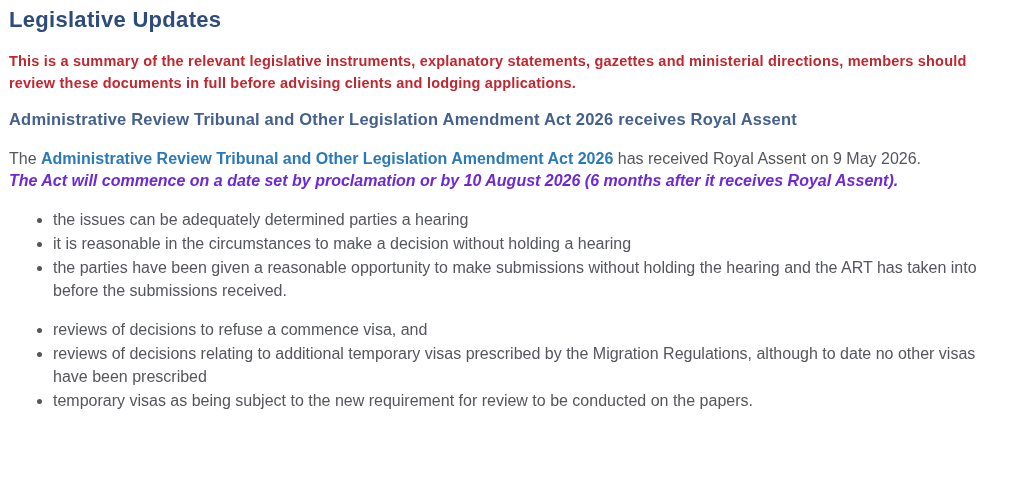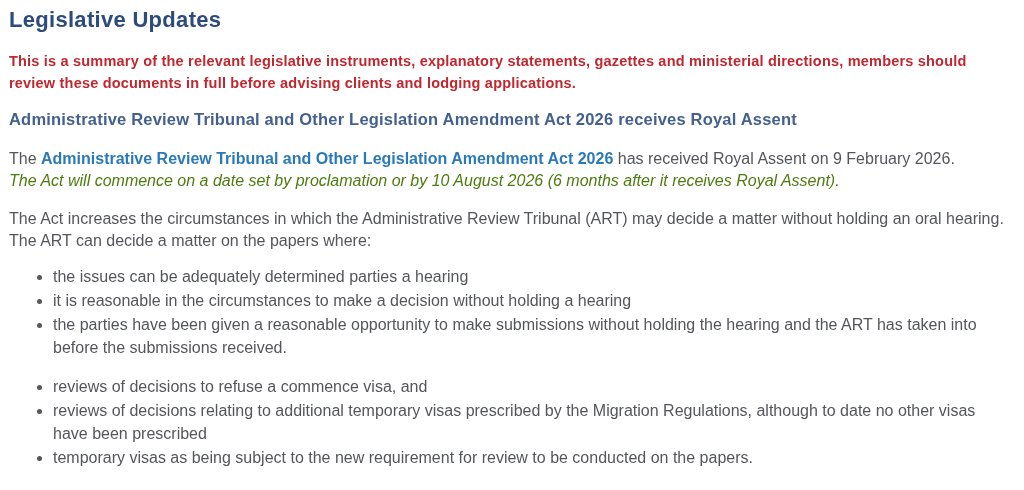--- a/index.html
+++ b/index.html
@@ -43,23 +43,23 @@
     line-height: 22px;
   }
   .intro-block { margin-bottom: 16px; }
   .act-link {
     color: #2a7ab9;
     font-weight: 700;
     text-decoration: none;
     cursor: pointer;
   }
   .commencement {
-    font-weight: 400;
+    font-weight: 700;
     font-style: italic;
-    color: #4d7c0f;
+    color: #6d28d9;
   }
   .para { margin-bottom: 14px; }
   .para-tight { margin-bottom: 0; }
   ul.doc-list {
     margin: 13px 0 16px 0;
     padding-left: 44px;
   }
   ul.doc-list li {
     line-height: 23px;
     margin-bottom: 1px;
@@ -70,25 +70,24 @@
 
 <div class="page">
 
   <h1 class="page-title">Legislative Updates</h1>
 
   <p class="warning">This is a summary of the relevant legislative instruments, explanatory statements, gazettes and ministerial directions, members should review these documents in full before advising clients and lodging applications.</p>
 
   <h2 class="section-heading">Administrative Review Tribunal and Other Legislation Amendment Act 2026 receives Royal Assent</h2>
 
   <div class="body-text intro-block">
-    <div><span>The </span><a class="act-link">Administrative Review Tribunal and Other Legislation Amendment Act 2026</a><span> has received Royal Assent on 9 February 2026.</span></div>
+    <div><span>The </span><a class="act-link">Administrative Review Tribunal and Other Legislation Amendment Act 2026</a><span> has received Royal Assent on 9 May 2026.</span></div>
     <div class="commencement">The Act will commence on a date set by proclamation or by 10 August 2026 (6 months after it receives Royal Assent).</div>
   </div>
 
-  <p class="body-text para para-tight">The Act increases the circumstances in which the Administrative Review Tribunal (ART) may decide a matter without holding an oral hearing. The ART can decide a matter on the papers where:</p>
 
   <ul class="doc-list body-text">
     <li>the issues can be adequately determined parties a hearing</li>
     <li>it is reasonable in the circumstances to make a decision without holding a hearing</li>
     <li>the parties have been given a reasonable opportunity to make submissions without holding the hearing and the ART has taken into before the submissions received.</li>
   </ul>
 
 
   <ul class="doc-list body-text">
     <li>reviews of decisions to refuse a commence visa, and</li>

